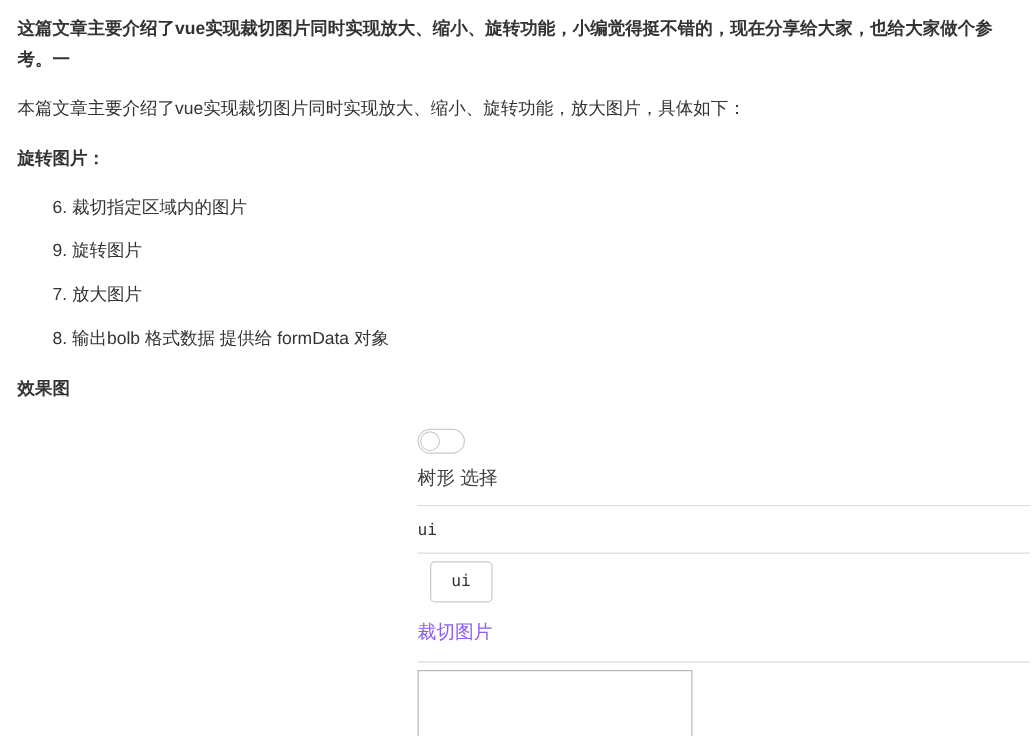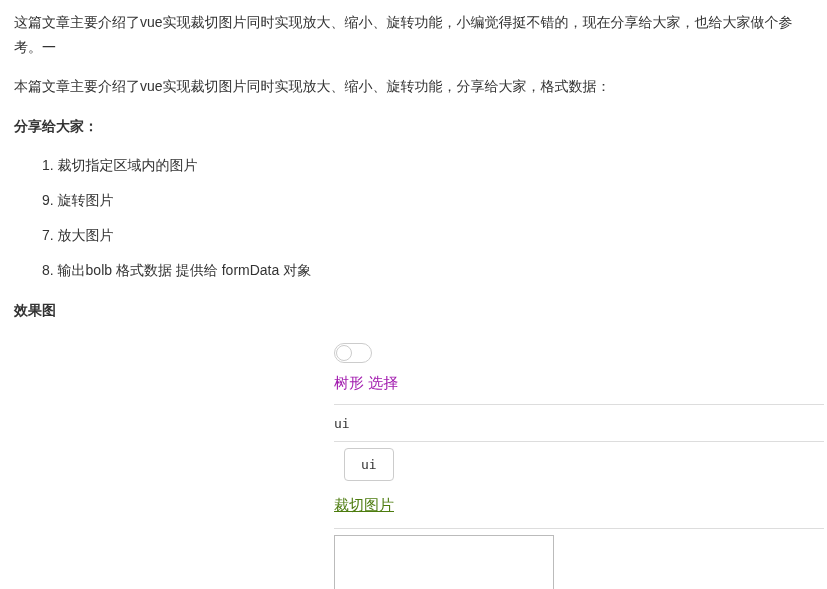--- a/index.html
+++ b/index.html
@@ -10,20 +10,21 @@
     body {
       font-family: "Microsoft YaHei", "PingFang SC", Arial, sans-serif;
       font-size: 14px;
       color: #333;
       line-height: 1.8;
       padding: 10px 14px;
       width: 827px;
     }
     .intro {
       margin-bottom: 14px;
+      font-weight: bold;
     }
     .subtitle {
       margin-bottom: 14px;
     }
     .bold-heading {
       font-weight: bold;
       margin-bottom: 14px;
     }
     .list {
       list-style: none;
@@ -52,21 +53,21 @@
       height: 16px;
       border: 1px solid #ccc;
       border-radius: 50%;
       background: #fff;
       position: absolute;
       top: 1px;
       left: 1px;
     }
     .demo-label {
       font-size: 15px;
-      color: #a21caf;
+      color: #404040;
       margin-bottom: 8px;
     }
     .demo-divider {
       border: none;
       border-top: 1px solid #ddd;
       margin-bottom: 6px;
     }
     .text-input {
       border: none;
       font-family: monospace;
@@ -83,42 +84,41 @@
       border-radius: 4px;
       padding: 4px 16px;
       font-family: monospace;
       font-size: 13px;
       background: #fff;
       margin-left: 10px;
       margin-bottom: 10px;
     }
     .crop-label {
       font-size: 15px;
-      color: #4d7c0f;
+      color: #8b5cf6;
       margin-bottom: 10px;
-      text-decoration: underline;
     }
     .crop-box {
       border: 1px solid #bbb;
       width: 220px;
       height: 110px;
       background: #fff;
     }
   </style>
 </head>
 <body>
 
 <p class="intro">这篇文章主要介绍了vue实现裁切图片同时实现放大、缩小、旋转功能，小编觉得挺不错的，现在分享给大家，也给大家做个参考。一</p>
 
-<p class="subtitle">本篇文章主要介绍了vue实现裁切图片同时实现放大、缩小、旋转功能，分享给大家，格式数据：</p>
+<p class="subtitle">本篇文章主要介绍了vue实现裁切图片同时实现放大、缩小、旋转功能，放大图片，具体如下：</p>
 
-<p class="bold-heading">分享给大家：</p>
+<p class="bold-heading">旋转图片：</p>
 
 <ul class="list">
-  <li>1. 裁切指定区域内的图片</li>
+  <li>6. 裁切指定区域内的图片</li>
   <li>9. 旋转图片</li>
   <li>7. 放大图片</li>
   <li>8. 输出bolb 格式数据 提供给 formData 对象</li>
 </ul>
 
 <p class="bold-heading">效果图</p>
 
 <div class="demo-area">
   <div class="toggle">
     <div class="toggle-knob"></div>

